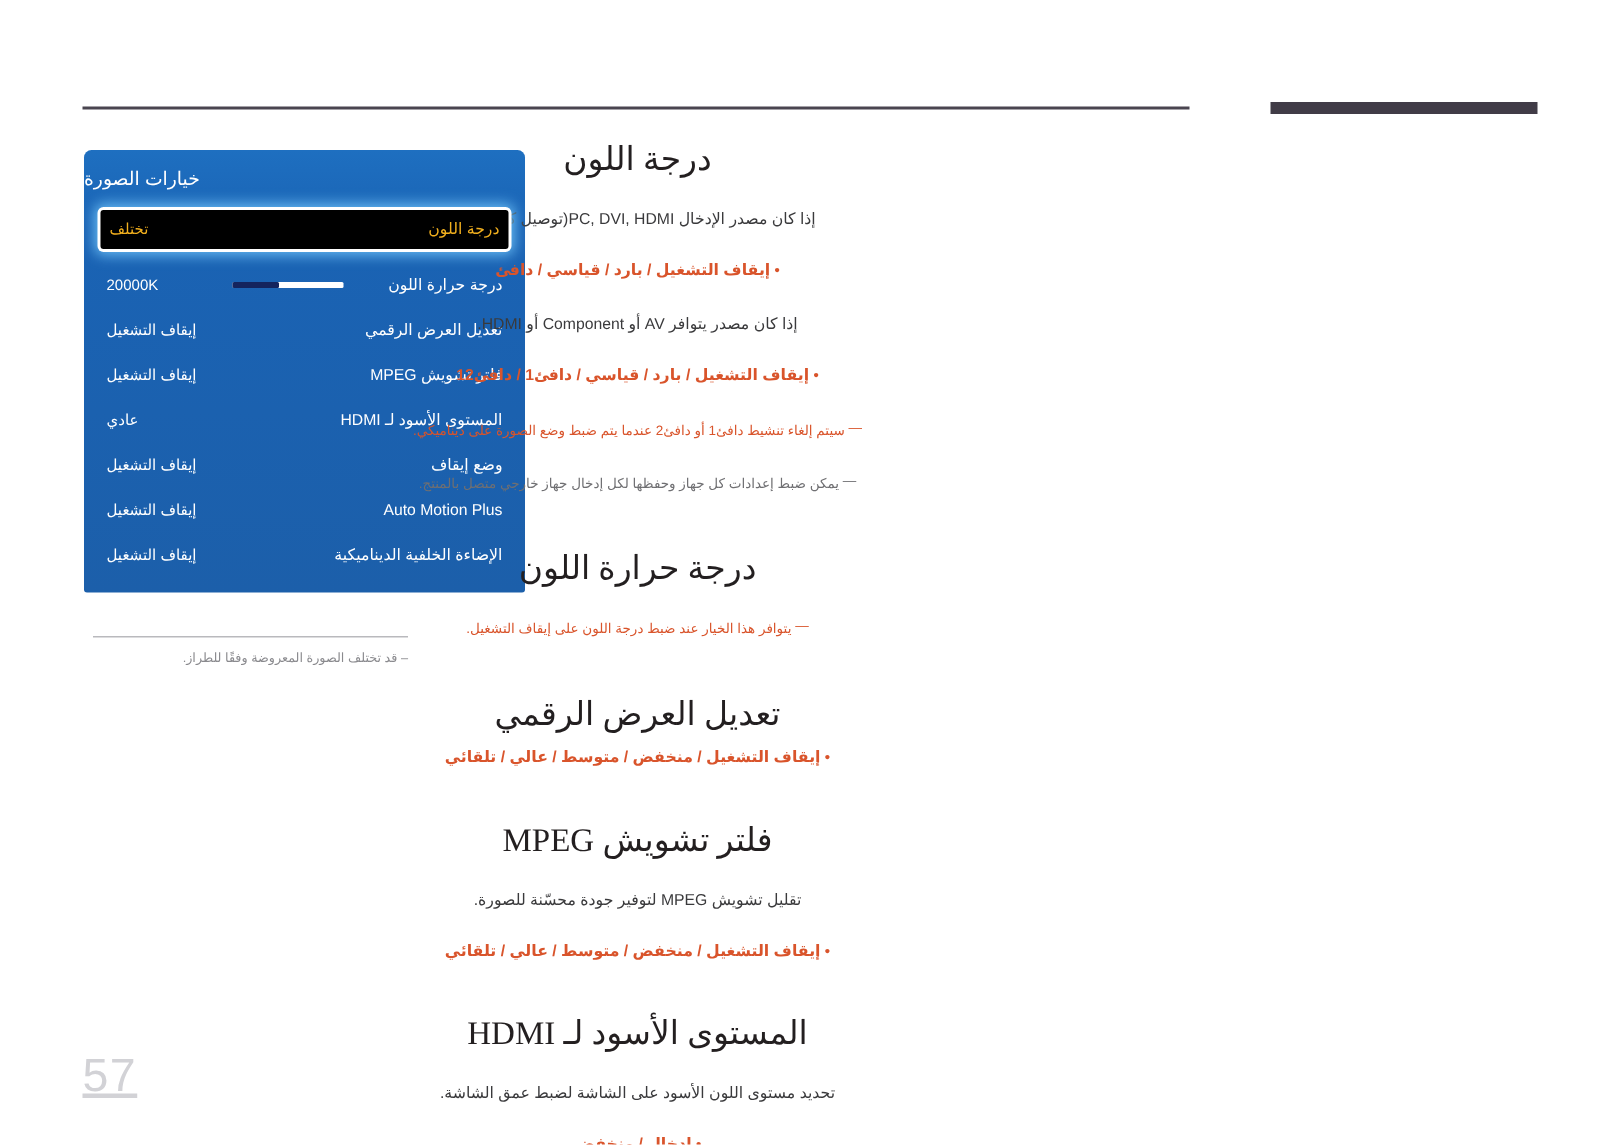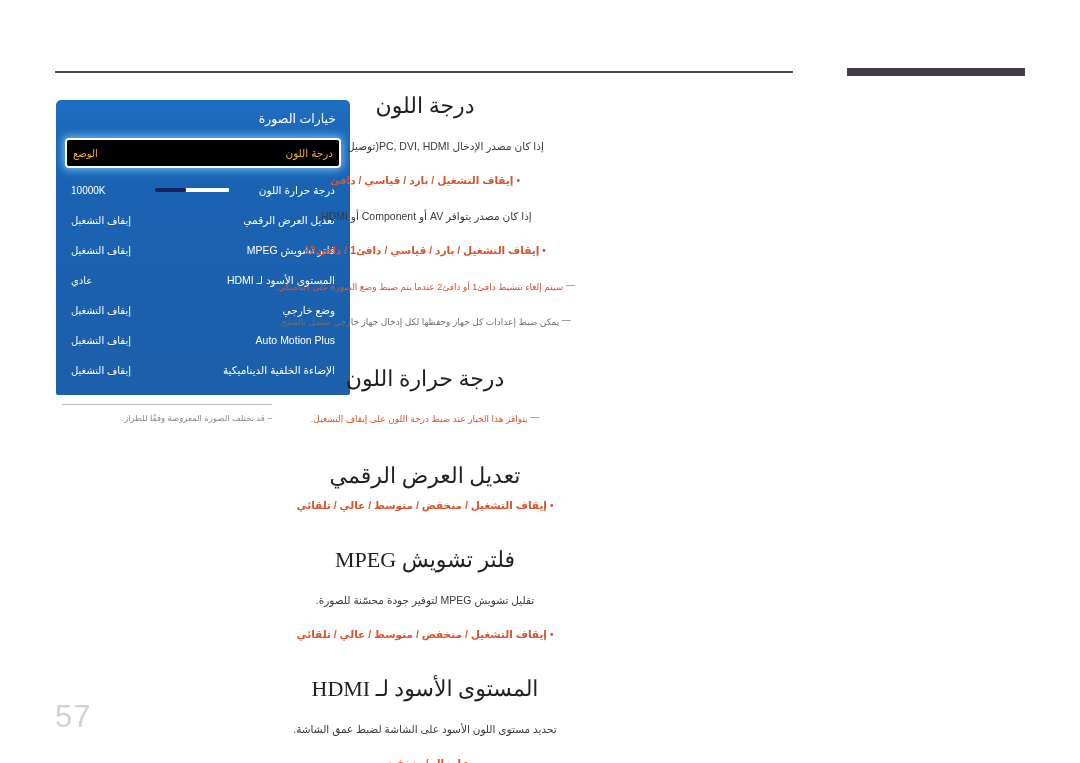--- a/index.html
+++ b/index.html
@@ -118,21 +118,21 @@
     width: 294px;
     background: linear-gradient(180deg, #1e6fc0 0%, #1a63b4 18%, #1c5faa 100%);
     border-radius: 5px 5px 2px 2px;
     padding: 0 0 10px 0;
     box-shadow: 0 0 0 1px rgba(255,255,255,0.08);
     direction: rtl;
   }
   .osd-title {
     font-size: 12.5px;
     color: #ffffff;
-    text-align: right;
+    text-align: left;
     padding: 11px 14px 10px 0;
     letter-spacing: .2px;
   }
   .osd-rows {
     padding: 0 9px;
   }
   .osd-row {
     display: flex;
     align-items: center;
     justify-content: space-between;
@@ -186,21 +186,21 @@
     background: #14245e;
     border-radius: 1px;
   }
   .osd-row.with-slider .value {
     min-width: 54px;
   }
 
   
   .fig-caption {
     position: absolute;
-    top: 404px;
+    top: 424px;
     left: 62px;
     width: 210px;
     direction: rtl;
     text-align: right;
   }
   .fig-caption .rule {
     height: 1px;
     background: #b9b9bd;
     margin-bottom: 7px;
   }
@@ -212,67 +212,68 @@
 
   
   .page-number {
     position: absolute;
     left: 55px;
     bottom: 28px;
     font-size: 31px;
     color: #d2d2d6;
     font-family: "Liberation Sans", sans-serif;
     letter-spacing: 1px;
+    text-decoration: underline;
   }
 </style>
 </head>
 <body>
 
 <div class="page">
 
   <div class="header-rules">
     <div class="header-line-thin"></div>
     <div class="header-line-thick"></div>
   </div>
 
   <div class="osd">
     <div class="osd-title">خيارات الصورة</div>
     <div class="osd-rows">
 
       <div class="osd-row selected">
         <span class="label">درجة اللون</span>
-        <span class="value">الوضع</span>
+        <span class="value">تختلف</span>
       </div>
 
       <div class="osd-row with-slider">
         <span class="label">درجة حرارة اللون</span>
         <span class="slider">
           <span class="track"></span>
           <span class="fill" style="width: 42%;"></span>
         </span>
-        <span class="value">10000K</span>
+        <span class="value">20000K</span>
       </div>
 
       <div class="osd-row">
         <span class="label">تعديل العرض الرقمي</span>
         <span class="value">إيقاف التشغيل</span>
       </div>
 
       <div class="osd-row">
         <span class="label">فلتر تشويش MPEG</span>
         <span class="value">إيقاف التشغيل</span>
       </div>
 
       <div class="osd-row">
         <span class="label">المستوى الأسود لـ HDMI</span>
         <span class="value">عادي</span>
       </div>
 
       <div class="osd-row">
-        <span class="label">وضع خارجي</span>
+        <span class="label">وضع إيقاف</span>
         <span class="value">إيقاف التشغيل</span>
       </div>
 
       <div class="osd-row">
         <span class="label">Auto Motion Plus</span>
         <span class="value">إيقاف التشغيل</span>
       </div>
 
       <div class="osd-row">
         <span class="label">الإضاءة الخلفية الديناميكية</span>

